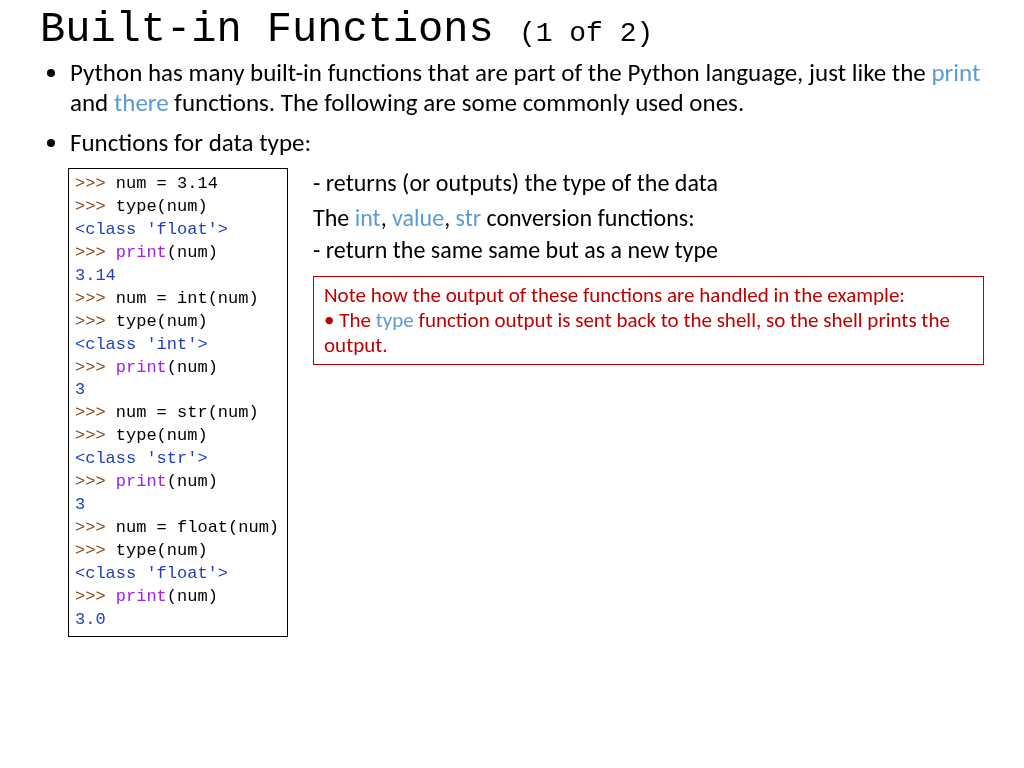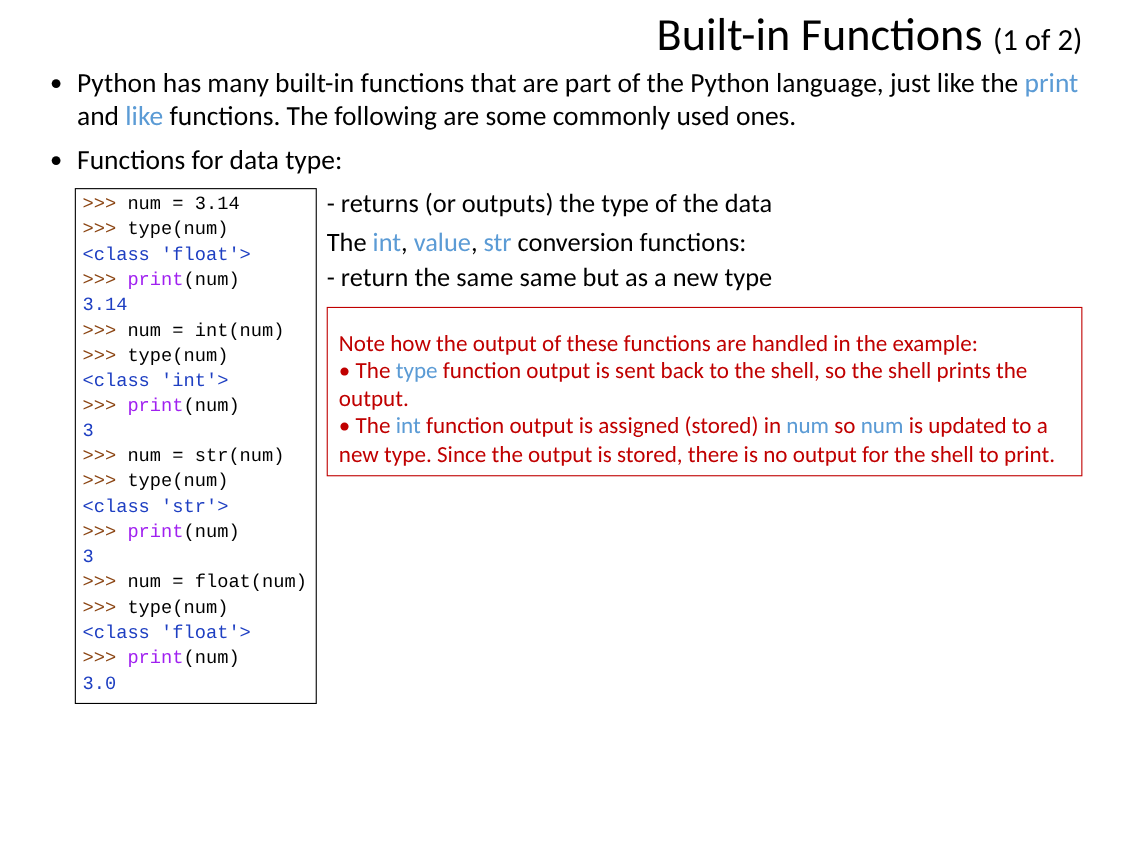--- a/index.html
+++ b/index.html
@@ -10,44 +10,45 @@
     background: #ffffff;
     font-family: Calibri, Arial, sans-serif;
     color: #000;
     overflow: hidden;
   }
   .slide {
     padding: 6px 40px 20px 40px;
     box-sizing: border-box;
   }
   .title {
-    text-align: right;
+    text-align: left;
     font-size: 42px;
     font-weight: 400;
     margin: 0 0 4px 0;
+    font-family: Liberation Mono, monospace;
   }
   .title .subtitle {
     font-size: 28px;
   }
   ul.main-list {
     margin: 0 0 0 0;
     padding-left: 30px;
     font-size: 25px;
     line-height: 1.2;
   }
   ul.main-list li {
     margin-bottom: 10px;
   }
   .link-blue {
     color: #5b9bd5;
   }
   .content-row {
     display: flex;
     align-items: flex-start;
-    gap: 9px;
+    gap: 25px;
     margin-top: 4px;
   }
   .code-box {
     border: 1px solid #000;
     padding: 4px 8px 4px 6px;
     font-family: "Courier New", monospace;
     font-size: 17px;
     line-height: 1.35;
     white-space: pre;
     flex: 0 0 auto;
@@ -58,21 +59,21 @@
   .out { color: #1e3fc2; }
   .right-col {
     flex: 1;
     font-size: 24px;
     line-height: 1.22;
   }
   .right-col p { margin: 0 0 2px 0; }
   .note-box {
     border: 1px solid #c00000;
     color: #c00000;
-    padding: 20px 10px 6px 10px;
+    padding: 6px 10px 6px 10px;
     font-size: 21px;
     line-height: 1.2;
     margin-top: 12px;
   }
   .note-box .bullet {
     margin-left: 0;
   }
   .note-blue { color: #5b9bd5; }
 </style>
 </head>
@@ -80,21 +81,21 @@
 
 <div class="slide">
 
   <h1 class="title">
     <span>Built-in Functions</span>
     <span class="subtitle">(1 of 2)</span>
   </h1>
 
   <ul class="main-list">
     <li>
-      <span>Python has many built-in functions that are part of the Python language, just like the </span><span class="link-blue">print</span><span> and </span><span class="link-blue">like</span><span> functions. The following are some commonly used ones.</span>
+      <span>Python has many built-in functions that are part of the Python language, just like the </span><span class="link-blue">print</span><span> and </span><span class="link-blue">there</span><span> functions. The following are some commonly used ones.</span>
     </li>
     <li>Functions for data type:</li>
   </ul>
 
   <div class="content-row">
     <div class="code-box"><span class="prompt">&gt;&gt;&gt; </span><span>num = 3.14</span>
 <span class="prompt">&gt;&gt;&gt; </span><span>type(num)</span>
 <span class="out">&lt;class 'float'&gt;</span>
 <span class="prompt">&gt;&gt;&gt; </span><span class="kw">print</span><span>(num)</span>
 <span class="out">3.14</span>
@@ -117,17 +118,16 @@
     <div class="right-col">
       <p>- returns (or outputs) the type of the data</p>
       <p style="margin-top:6px">
         <span>The </span><span class="link-blue">int</span><span>, </span><span class="link-blue">value</span><span>, </span><span class="link-blue">str</span><span> conversion functions:</span>
       </p>
       <p>- return the same same but as a new type</p>
 
       <div class="note-box">
         <div>Note how the output of these functions are handled in the example:</div>
         <div class="bullet">• <span>The </span><span class="note-blue">type</span><span> function output is sent back to the shell, so the shell prints the output.</span></div>
-        <div class="bullet">• <span>The </span><span class="note-blue">int</span><span> function output is assigned (stored) in </span><span class="note-blue">num</span><span> so </span><span class="note-blue">num</span><span> is updated to a new type. Since the output is stored, there is no output for the shell to print.</span></div>
       </div>
     </div>
   </div>
 </div>
 
 </body></html>

